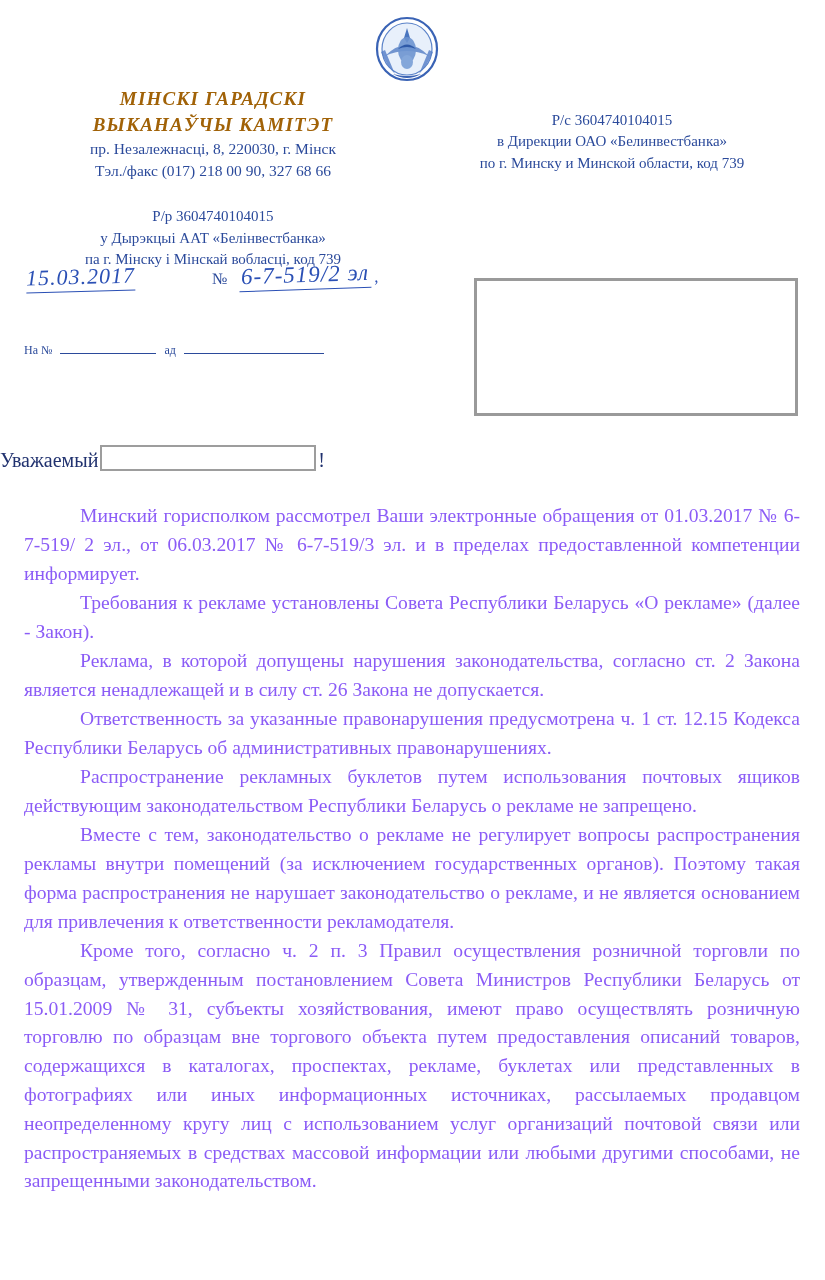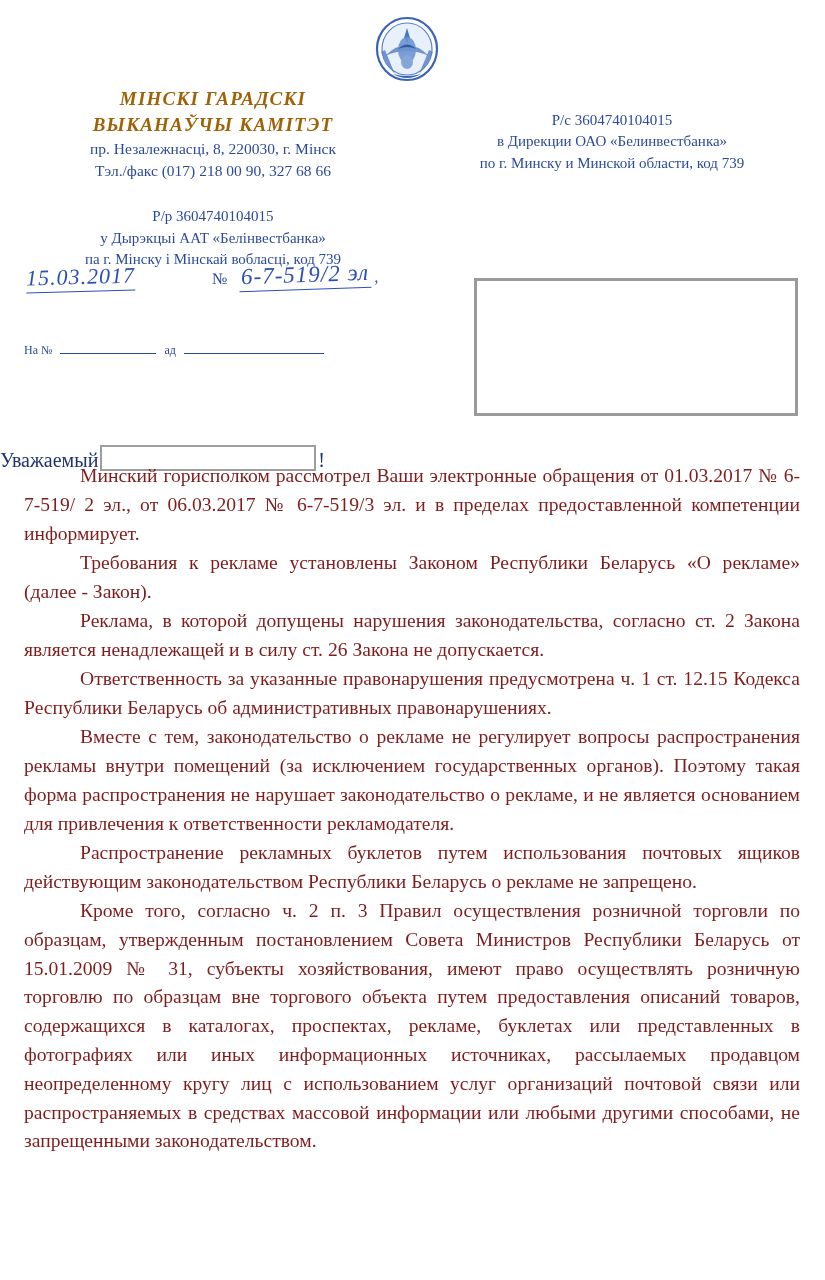--- a/index.html
+++ b/index.html
@@ -176,25 +176,25 @@
     width: 665px;
     text-align: left;
     font-size: 20px;
     color: #21326f;
   }
 
   
   .body-text {
     position: absolute;
     left: 24px;
-    top: 462px;
+    top: 502px;
     width: 776px;
     font-size: 19.6px;
     line-height: 1.47;
-    color: #7f1d1d;
+    color: #8b5cf6;
     text-align: justify;
     text-justify: inter-word;
   }
   .body-text p {
     margin: 0 0 0.5px 0;
     text-indent: 56px;
   }
 </style>
 </head>
 <body>
@@ -246,21 +246,21 @@
 
   <div class="redact-box addressee-box"></div>
 
 
   <div class="salutation">
     <span>Уважаемый</span><span class="name-redact"></span><span>!</span>
   </div>
 
   <div class="body-text">
     <p>Минский горисполком рассмотрел Ваши электронные обращения от 01.03.2017 № 6-7-519/ 2 эл., от 06.03.2017 № 6-7-519/3 эл. и в пределах предоставленной компетенции информирует.</p>
-    <p>Требования к рекламе установлены Законом Республики Беларусь «О рекламе» (далее - Закон).</p>
+    <p>Требования к рекламе установлены Совета Республики Беларусь «О рекламе» (далее - Закон).</p>
     <p>Реклама, в которой допущены нарушения законодательства, согласно ст. 2 Закона является ненадлежащей и в силу ст. 26 Закона не допускается.</p>
     <p>Ответственность за указанные правонарушения предусмотрена ч. 1 ст. 12.15 Кодекса Республики Беларусь об административных правонарушениях.</p>
+    <p>Распространение рекламных буклетов путем использования почтовых ящиков действующим законодательством Республики Беларусь о рекламе не запрещено.</p>
     <p>Вместе с тем, законодательство о рекламе не регулирует вопросы распространения рекламы внутри помещений (за исключением государственных органов). Поэтому такая форма распространения не нарушает законодательство о рекламе, и не является основанием для привлечения к ответственности рекламодателя.</p>
-    <p>Распространение рекламных буклетов путем использования почтовых ящиков действующим законодательством Республики Беларусь о рекламе не запрещено.</p>
     <p>Кроме того, согласно ч. 2 п. 3 Правил осуществления розничной торговли по образцам, утвержденным постановлением Совета Министров Республики Беларусь от 15.01.2009 № 31, субъекты хозяйствования, имеют право осуществлять розничную торговлю по образцам вне торгового объекта путем предоставления описаний товаров, содержащихся в каталогах, проспектах, рекламе, буклетах или представленных в фотографиях или иных информационных источниках, рассылаемых продавцом неопределенному кругу лиц с использованием услуг организаций почтовой связи или распространяемых в средствах массовой информации или любыми другими способами, не запрещенными законодательством.</p>
   </div>
 
 </div>
 
 </body></html>

